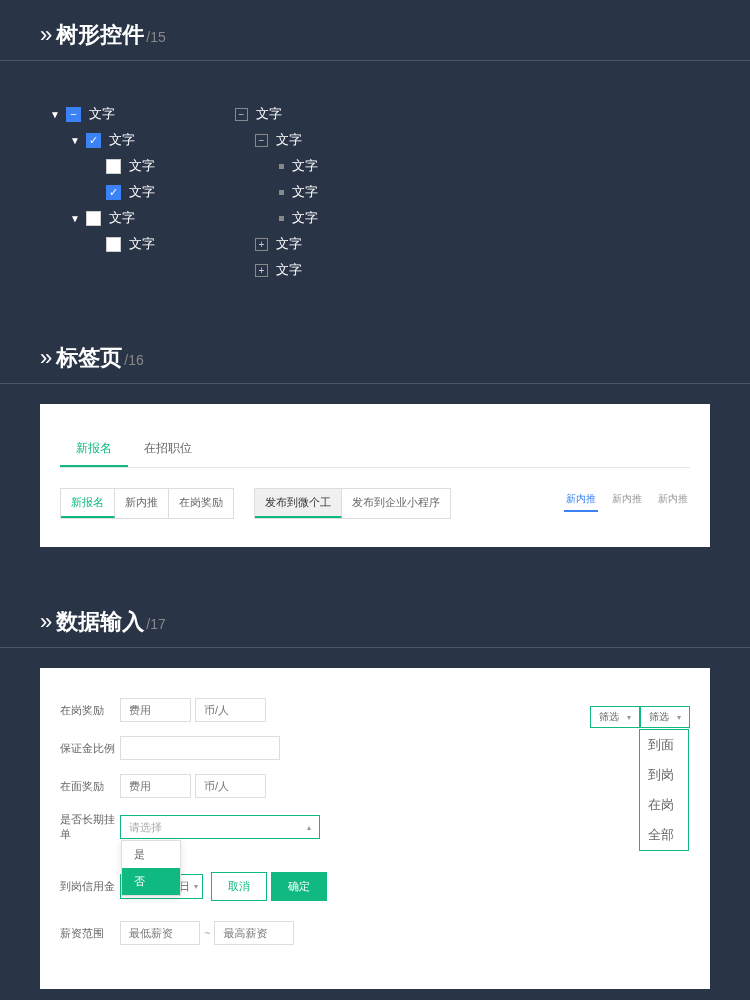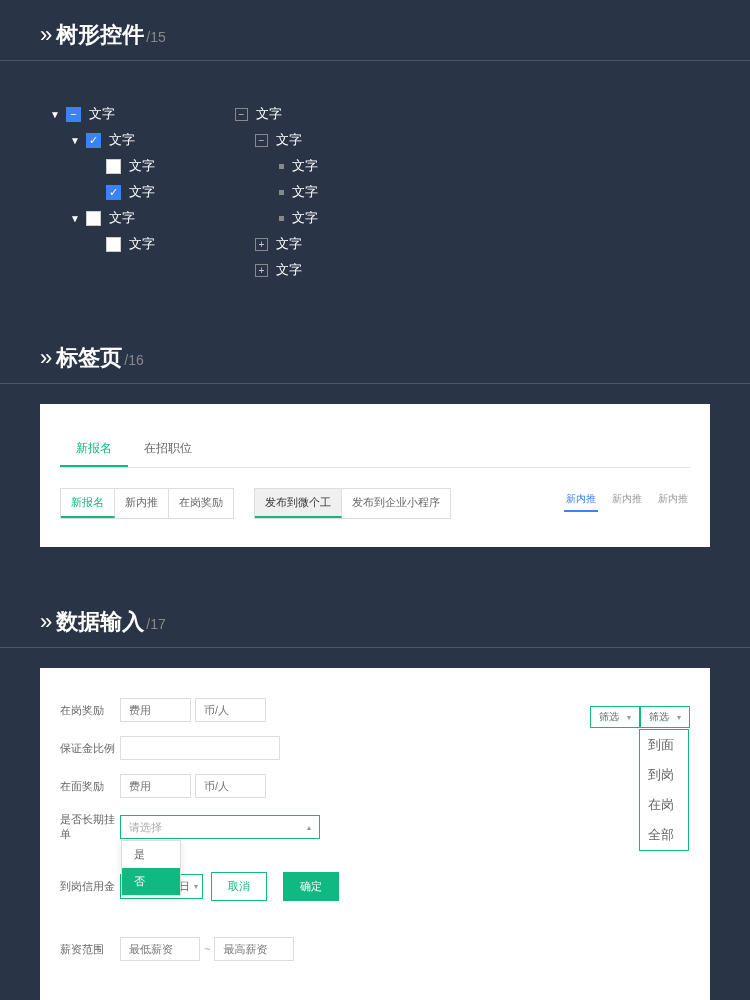--- a/index.html
+++ b/index.html
@@ -396,23 +396,23 @@
       <div class="date-sel">
           <span>月</span>
           <span class="tri">▾</span>
         </div>
       <div class="date-sel">
           <span>日</span>
           <span class="tri">▾</span>
         </div>
     </div>
     <button class="btn outline" style="margin-left:8px">取消</button>
-    <button class="btn primary" style="margin-left:16px">确定</button>
-  </div>
-
-
-  <div class="form-row" style="margin-top:36px">
+    <button class="btn primary" style="margin-left:4px">确定</button>
+  </div>
+
+
+  <div class="form-row" style="margin-top:20px">
     <span class="form-label">薪资范围</span>
     <input class="input w80" placeholder="最低薪资" style="">
     <span style="margin:0 4px;color:#aaa">~</span>
     <input class="input w80" placeholder="最高薪资" style="">
   </div>
 </div>
 
 </body></html>

